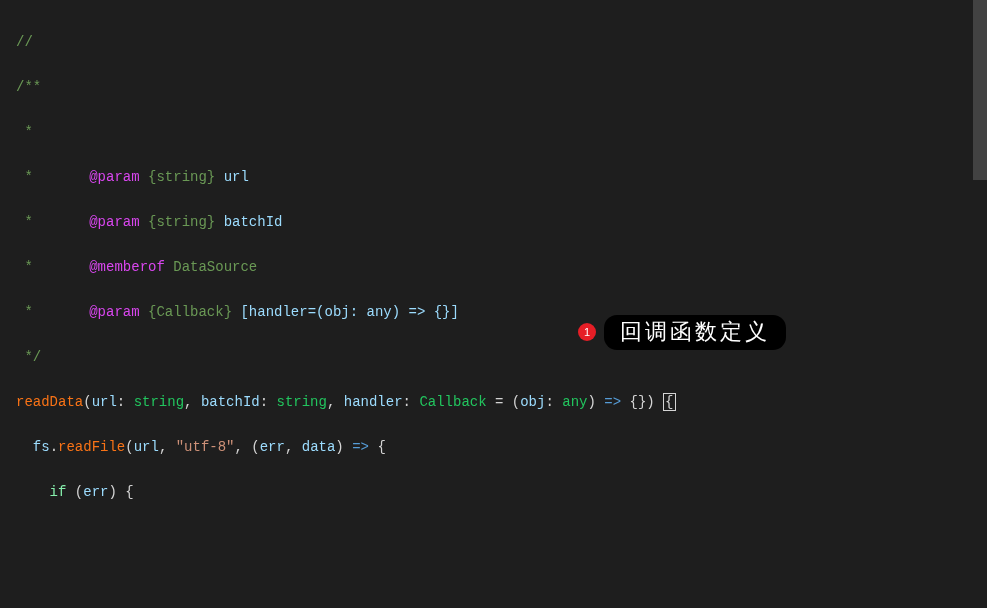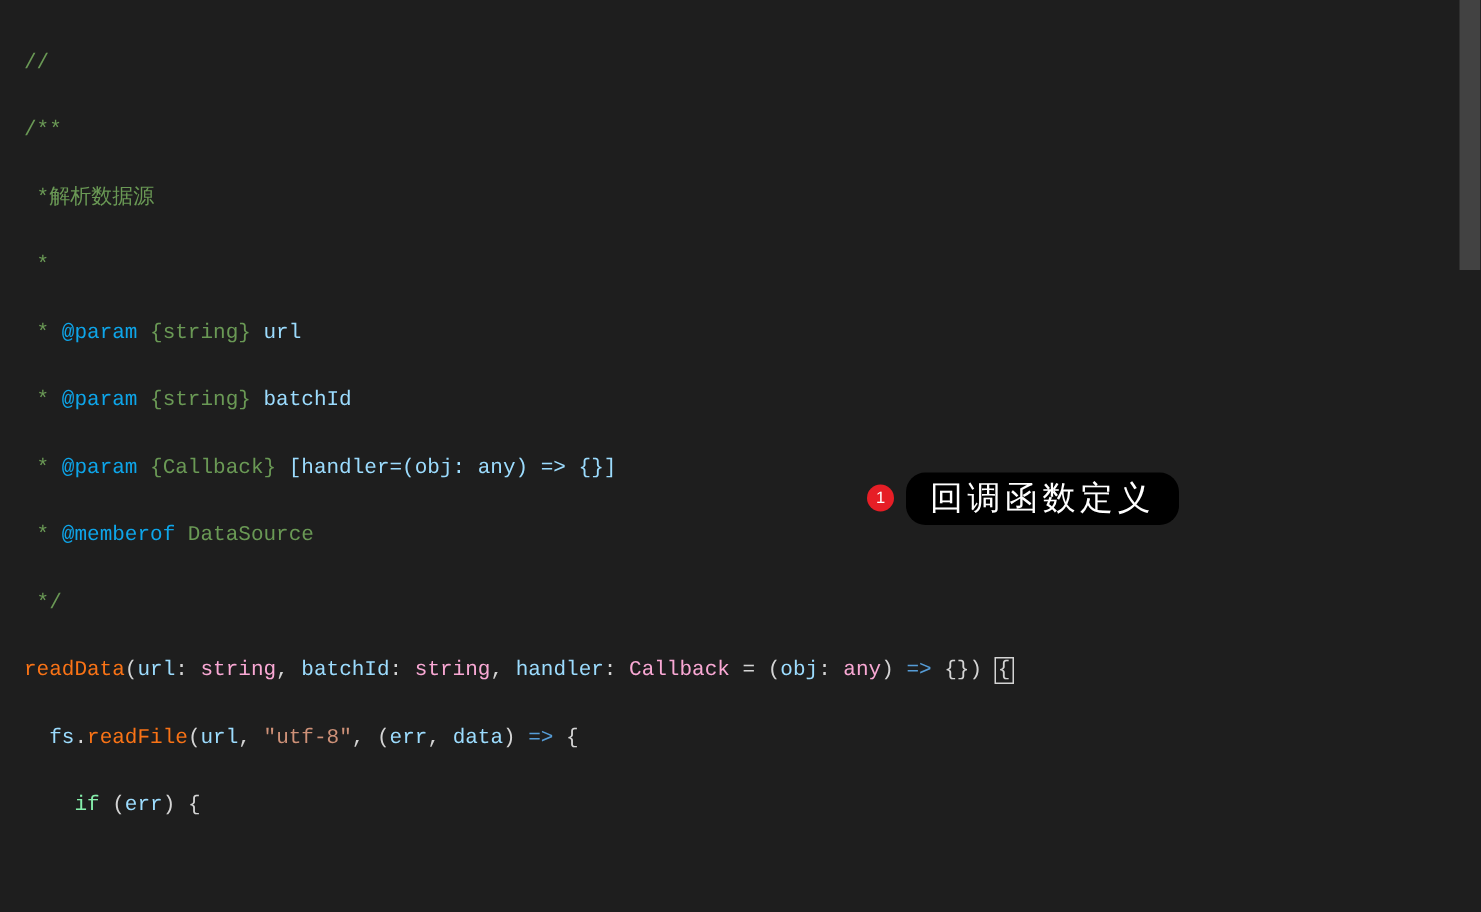--- a/index.html
+++ b/index.html
@@ -19,24 +19,24 @@
       position: relative;
     }
     .code-container {
       padding: 8px 0 0 16px;
       white-space: pre;
     }
     .line {
       min-height: 22.5px;
     }
     .comment { color: #6a9955; }
-    .jsdoc-tag { color: #0ea5e9; }
+    .jsdoc-tag { color: #d946ef; margin-left: 48px; }
     .keyword { color: #569cd6; }
     .keyword-control { color: #86efac; }
-    .type { color: #f9a8d4; margin-top: 28px; }
+    .type { color: #22c55e; margin-top: 28px; }
     .function { color: #f97316; }
     .string { color: #ce9178; }
     .variable { color: #9cdcfe; }
     .punct { color: #d4d4d4; }
     .param-name { color: #9cdcfe; }
     .cursor-box {
       border: 1px solid #d4d4d4;
       padding: 0 1px;
     }
     .annotation-box {
@@ -84,26 +84,25 @@
       height: 180px;
       background: #424242;
     }
   </style>
 </head>
 <body>
 
 <div class="code-container">
 <div class="line"><span class="comment">//</span></div>
 <div class="line"><span class="comment">/**</span></div>
-<div class="line"><span class="comment"><span> *</span><span>解析数据源</span></span></div>
 <div class="line"><span class="comment"> *</span></div>
 <div class="line"><span class="comment"> * </span><span class="jsdoc-tag">@param</span><span class="comment"> {string}</span><span class="variable"> url</span></div>
 <div class="line"><span class="comment"> * </span><span class="jsdoc-tag">@param</span><span class="comment"> {string}</span><span class="variable"> batchId</span></div>
+<div class="line"><span class="comment"> * </span><span class="jsdoc-tag">@memberof</span><span class="comment"> DataSource</span></div>
 <div class="line"><span class="comment"> * </span><span class="jsdoc-tag">@param</span><span class="comment"> {Callback}</span><span class="variable"> [handler=(obj: any) =&gt; {}]</span></div>
-<div class="line"><span class="comment"> * </span><span class="jsdoc-tag">@memberof</span><span class="comment"> DataSource</span></div>
 <div class="line"><span class="comment"> */</span></div>
 <div class="line"><span class="function">readData</span><span class="punct">(</span><span class="param-name">url</span><span class="punct">: </span><span class="type">string</span><span class="punct">, </span><span class="param-name">batchId</span><span class="punct">: </span><span class="type">string</span><span class="punct">, </span><span class="param-name">handler</span><span class="punct">: </span><span class="type">Callback</span><span class="punct"> = (</span><span class="param-name">obj</span><span class="punct">: </span><span class="type">any</span><span class="punct">) </span><span class="keyword">=&gt;</span><span class="punct"> {}) </span><span class="cursor-box">{</span></div>
 <div class="line">  <span class="variable">fs</span><span class="punct">.</span><span class="function">readFile</span><span class="punct">(</span><span class="variable">url</span><span class="punct">, </span><span class="string">"utf-8"</span><span class="punct">, (</span><span class="param-name">err</span><span class="punct">, </span><span class="param-name">data</span><span class="punct">) </span><span class="keyword">=&gt;</span><span class="punct"> {</span></div>
 <div class="line">    <span class="keyword-control">if</span><span class="punct"> (</span><span class="variable">err</span><span class="punct">) {</span></div>
 
 
 
 
 
 

